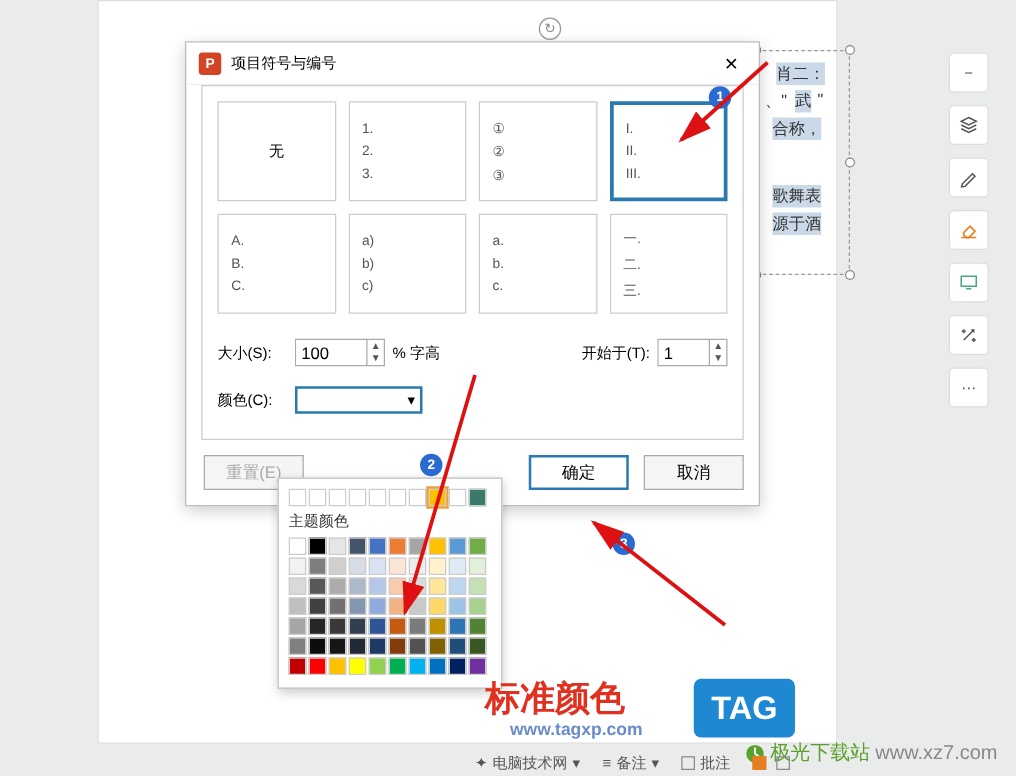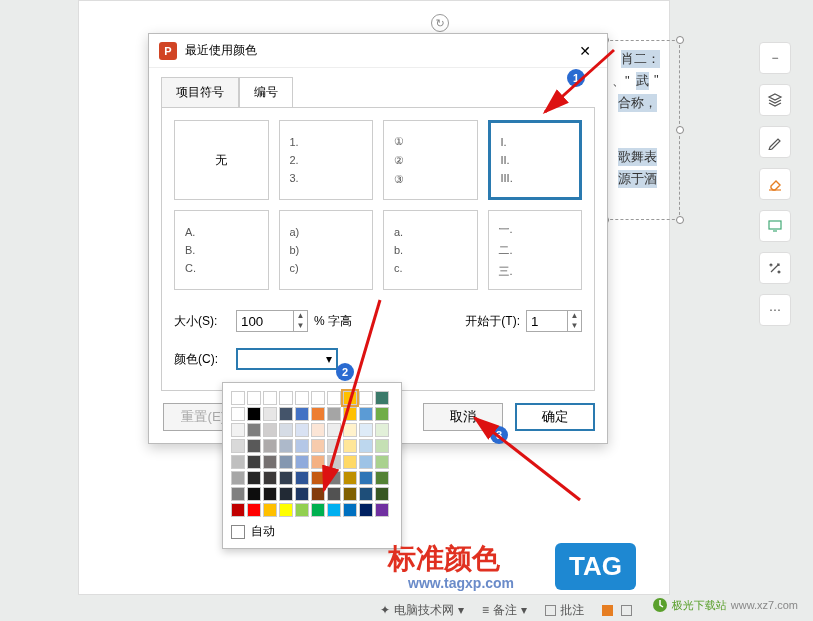--- a/index.html
+++ b/index.html
@@ -45,21 +45,21 @@
 .cp-label { font-size: 12px; margin: 4px 0; color: #333; }
 .sw-row { display: flex; gap: 2px; margin-bottom: 2px; flex-wrap: wrap; }
 .sw { width: 14px; height: 14px; border: 1px solid #ccc; cursor: pointer; }
 .sw.sel { outline: 2px solid #e6a23c; }
 .auto-row { display: flex; align-items: center; gap: 6px; margin-top: 6px; }
 .auto-box { width: 14px; height: 14px; border: 1px solid #888; }
 .watermark { position: absolute; font-weight: bold; }
 .wm1 { left: 388px; top: 540px; font-size: 28px; color: #e03020; font-family: "SimHei"; }
 .wm2 { left: 408px; top: 575px; font-size: 14px; color: #6a8bc9; }
 .tag-badge { position: absolute; left: 555px; top: 543px; background: #1e88d2; color: #fff; font-weight: bold; font-size: 26px; padding: 8px 14px; border-radius: 6px; }
-.wm3 { position: absolute; right: 15px; bottom: 8px; font-size: 11px; display: flex; align-items: center; gap: 4px; }
+.wm3 { position: absolute; right: 15px; bottom: 8px; font-size: 16px; display: flex; align-items: center; gap: 4px; }
 .wm3 .g1 { color: #5aa02c; } .wm3 .url { color: #888; }
 .status-bar { position: absolute; left: 380px; bottom: 0; height: 22px; display: flex; align-items: center; gap: 18px; font-size: 12px; color: #555; }
 .status-item { display: flex; align-items: center; gap: 4px; }
 .sq { width: 11px; height: 11px; border: 1px solid #888; }
 .sq.orange { background: #e67e22; border-color: #e67e22; }
 </style>
 </head>
 <body>
 
 <div class="canvas-bg"></div>
@@ -114,26 +114,22 @@
       </svg>
     </div>
   <div class="tool-btn">
       <span>⋯</span>
     </div>
 </div>
 
 <div class="dialog">
   <div class="dlg-title">
     <div class="dlg-icon">P</div>
-    <div style="flex:1">最近使用颜色</div>
+    <div style="flex:1">项目符号与编号</div>
     <div class="dlg-close">✕</div>
-  </div>
-  <div class="tabs">
-    <div class="tab">项目符号</div>
-    <div class="tab active">编号</div>
   </div>
   <div class="tab-body">
     <div class="num-grid">
       <div class="num-cell none">
           <span>无</span>
         </div>
       <div class="num-cell">
         <div class="nline">
             <span>1.</span>
             <span class="dash"></span>
@@ -257,38 +253,39 @@
     </div>
     <div class="row-ctrl">
       <label>颜色(C):</label>
       <div class="color-dd">
           <span>▾</span>
         </div>
     </div>
   </div>
   <div class="dlg-footer">
     <button class="btn dis" style="margin-right:auto;margin-left:2px">重置(E)</button>
+    <button class="btn primary">确定</button>
     <button class="btn">取消</button>
-    <button class="btn primary">确定</button>
   </div>
 </div>
 
 <div class="color-panel">
   <div class="sw-row" id="recent-row">
       <div class="sw" style="background: rgb(255, 255, 255);"></div>
       <div class="sw" style="background: rgb(255, 255, 255);"></div>
       <div class="sw" style="background: rgb(255, 255, 255);"></div>
       <div class="sw" style="background: rgb(255, 255, 255);"></div>
       <div class="sw" style="background: rgb(255, 255, 255);"></div>
       <div class="sw" style="background: rgb(255, 255, 255);"></div>
       <div class="sw" style="background: rgb(255, 255, 255);"></div>
       <div class="sw sel" style="background: rgb(255, 192, 0);"></div>
       <div class="sw" style="background: rgb(255, 255, 255);"></div>
       <div class="sw" style="background: rgb(59, 122, 106);"></div>
     </div>
+  <div class="cp-label">主题颜色</div>
   <div class="sw-row" id="theme-row1">
       <div class="sw" style="background: rgb(255, 255, 255);"></div>
       <div class="sw" style="background: rgb(0, 0, 0);"></div>
       <div class="sw" style="background: rgb(231, 230, 230);"></div>
       <div class="sw" style="background: rgb(68, 84, 106);"></div>
       <div class="sw" style="background: rgb(68, 114, 196);"></div>
       <div class="sw" style="background: rgb(237, 125, 49);"></div>
       <div class="sw" style="background: rgb(165, 165, 165);"></div>
       <div class="sw" style="background: rgb(255, 192, 0);"></div>
       <div class="sw" style="background: rgb(91, 155, 213);"></div>
@@ -361,24 +358,20 @@
       <div class="sw" style="background: rgb(255, 0, 0);"></div>
       <div class="sw" style="background: rgb(255, 192, 0);"></div>
       <div class="sw" style="background: rgb(255, 255, 0);"></div>
       <div class="sw" style="background: rgb(146, 208, 80);"></div>
       <div class="sw" style="background: rgb(0, 176, 80);"></div>
       <div class="sw" style="background: rgb(0, 176, 240);"></div>
       <div class="sw" style="background: rgb(0, 112, 192);"></div>
       <div class="sw" style="background: rgb(0, 32, 96);"></div>
       <div class="sw" style="background: rgb(112, 48, 160);"></div>
     </div>
-  <div class="auto-row">
-    <div class="auto-box"></div>
-    <span>自动</span>
-  </div>
 </div>
 
 <div class="circ-num" style="left:567px;top:69px">1</div>
 <div class="circ-num" style="left:336px;top:363px">2</div>
 <div class="circ-num" style="left:490px;top:426px">3</div>
 
 <svg class="arrow-svg" style="left:0;top:0" width="813" height="621">
   <defs>
       <marker id="ah" markerWidth="10" markerHeight="10" refX="8" refY="3" orient="auto">
         <path d="M0,0 L9,3 L0,6 Z" fill="#d11"></path>

